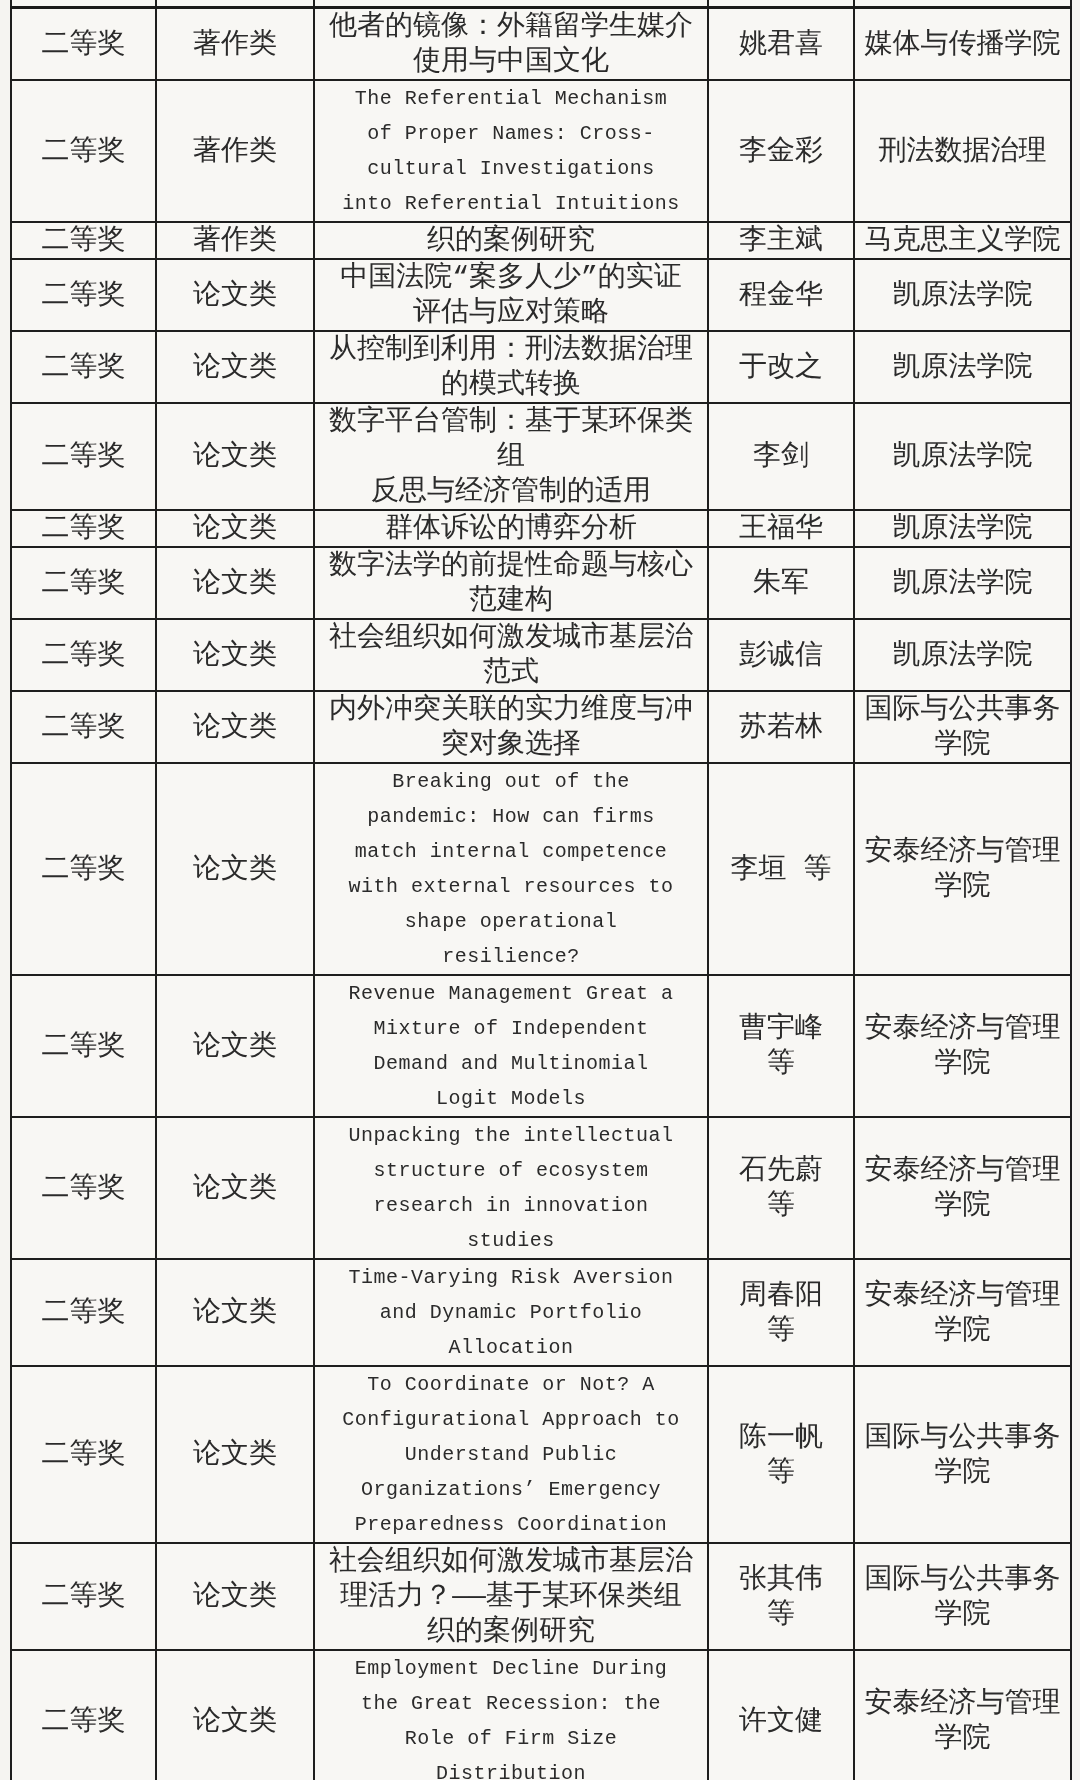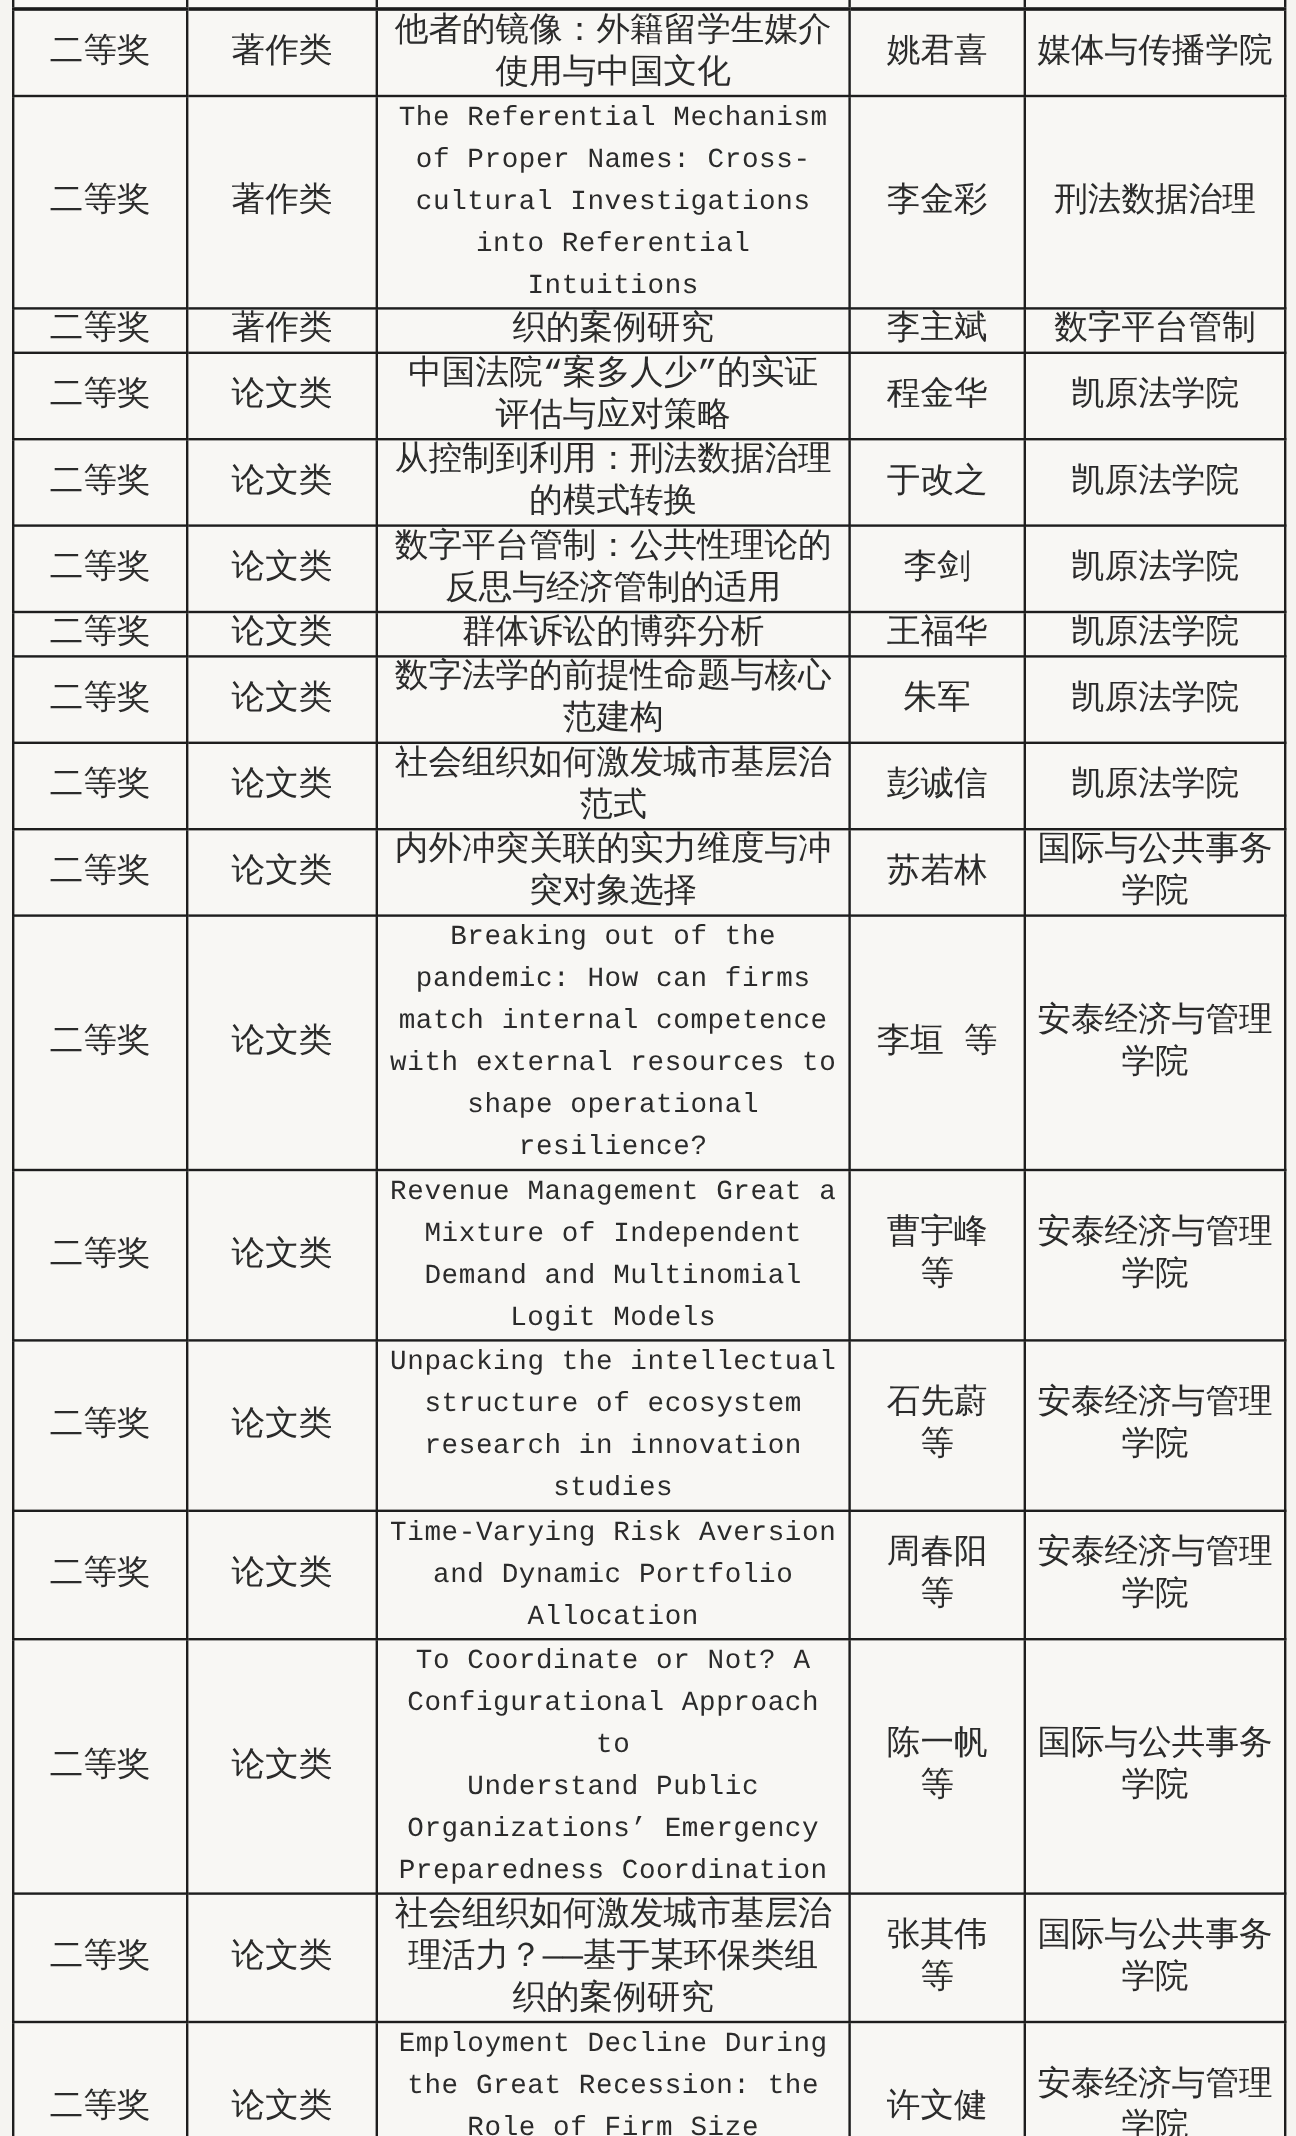--- a/index.html
+++ b/index.html
@@ -42,21 +42,21 @@
     white-space: pre-line;
     overflow: hidden;
   }
   tr.stub-row td {
     height: 6px;
     padding: 0;
     border-top: none;
     border-bottom: 3px solid #1a1a1a;
   }
   td.c3.latin {
-    font-size: 23px;
+    font-size: 20px;
     letter-spacing: 0.5px;
   }
 </style>
 </head>
 <body>
 
 <div class="page">
   <table class="award-table">
     <colgroup>
       <col class="c-award">
@@ -89,42 +89,42 @@
 cultural Investigations
 into Referential Intuitions</td>
     <td class="c4">李金彩</td>
     <td class="c5">刑法数据治理</td>
   </tr>
         <tr>
     <td class="c1">二等奖</td>
     <td class="c2">著作类</td>
     <td class="c3">织的案例研究</td>
     <td class="c4">李主斌</td>
-    <td class="c5">数字平台管制</td>
+    <td class="c5">马克思主义学院</td>
   </tr>
         <tr>
     <td class="c1">二等奖</td>
     <td class="c2">论文类</td>
     <td class="c3">中国法院“案多人少”的实证
 评估与应对策略</td>
     <td class="c4">程金华</td>
     <td class="c5">凯原法学院</td>
   </tr>
         <tr>
     <td class="c1">二等奖</td>
     <td class="c2">论文类</td>
     <td class="c3">从控制到利用：刑法数据治理
 的模式转换</td>
     <td class="c4">于改之</td>
     <td class="c5">凯原法学院</td>
   </tr>
         <tr>
     <td class="c1">二等奖</td>
     <td class="c2">论文类</td>
-    <td class="c3">数字平台管制：公共性理论的
+    <td class="c3">数字平台管制：基于某环保类组
 反思与经济管制的适用</td>
     <td class="c4">李剑</td>
     <td class="c5">凯原法学院</td>
   </tr>
         <tr>
     <td class="c1">二等奖</td>
     <td class="c2">论文类</td>
     <td class="c3">群体诉讼的博弈分析</td>
     <td class="c4">王福华</td>
     <td class="c5">凯原法学院</td>

